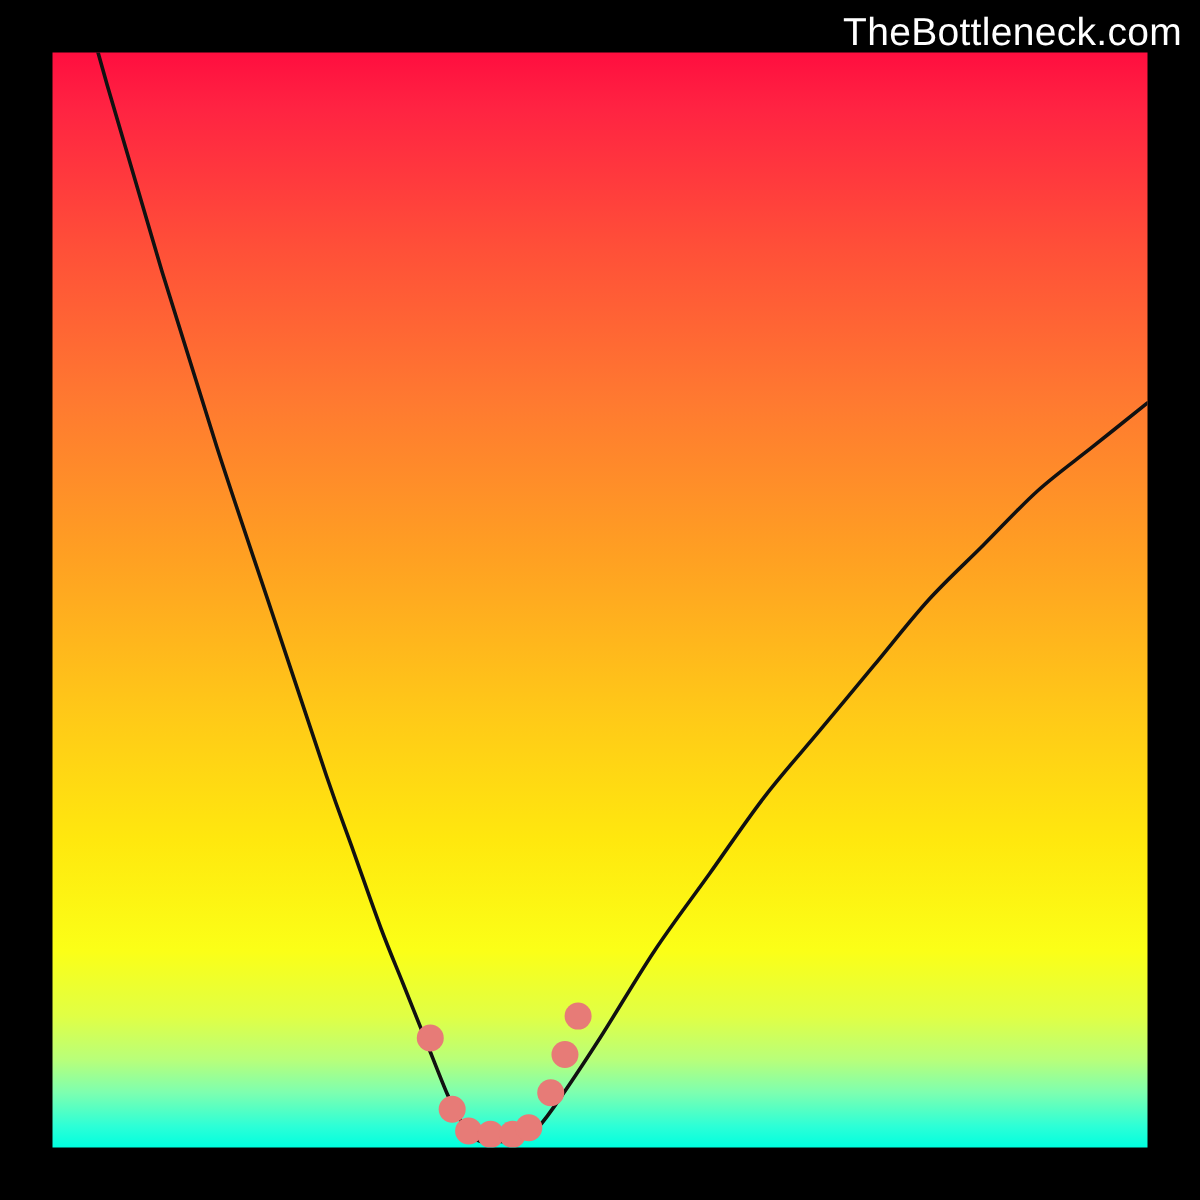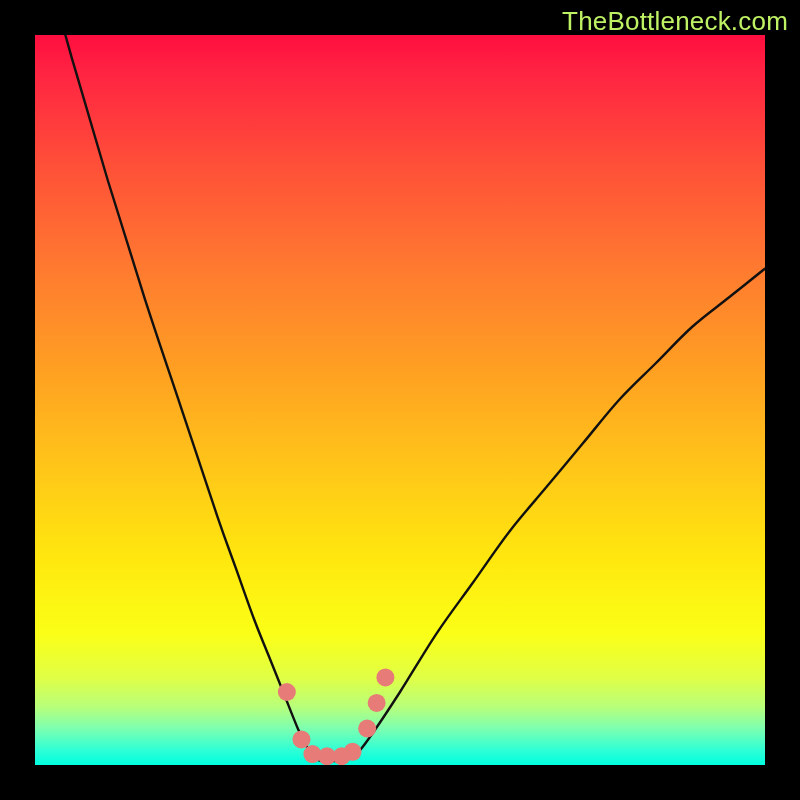--- a/index.html
+++ b/index.html
@@ -46,21 +46,21 @@
     top: 0;
     width: 730px;
     height: 730px;
   }
   .watermark {
     position: absolute;
     top: 6px;
     right: 12px;
     font-family: Arial, Helvetica, sans-serif;
     font-size: 26px;
-    color: #bef264;
+    color: #ffffff;
     letter-spacing: 0.2px;
     user-select: none;
   }
 </style>
 </head>
 <body>
 
 <div class="frame">
   <div class="plot">
     <svg class="curve" viewBox="0 0 730 730" preserveAspectRatio="none">

